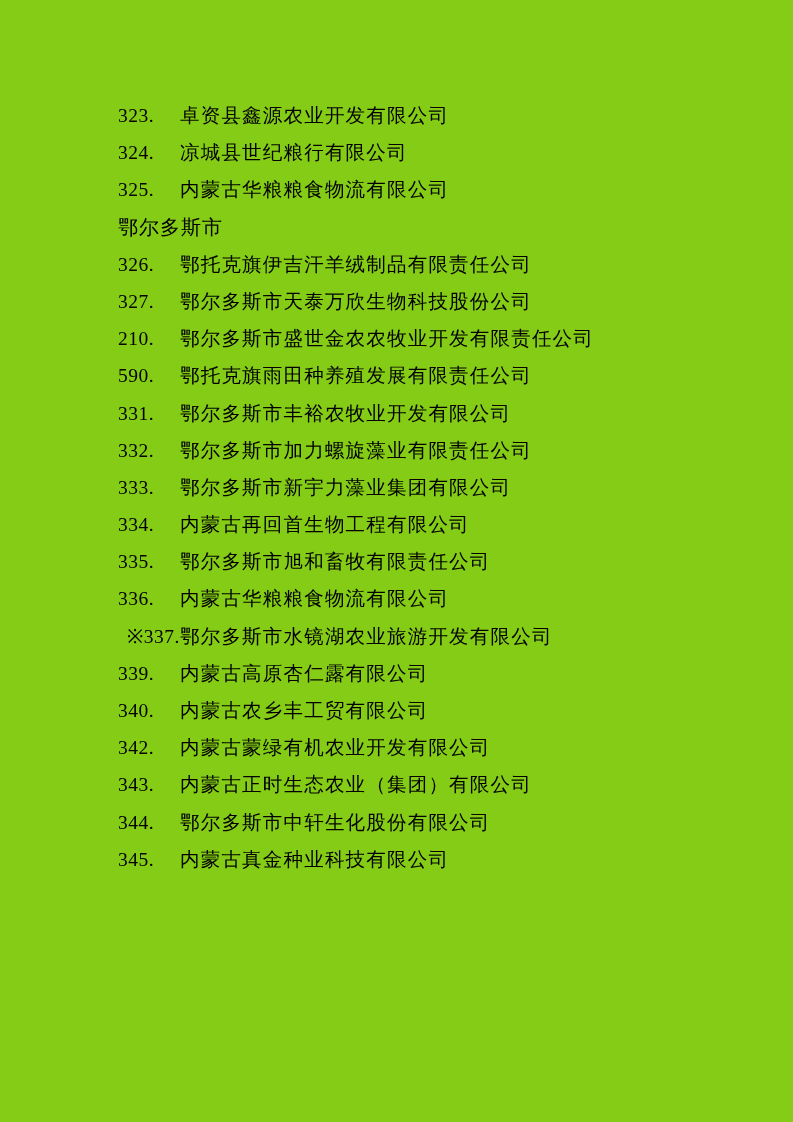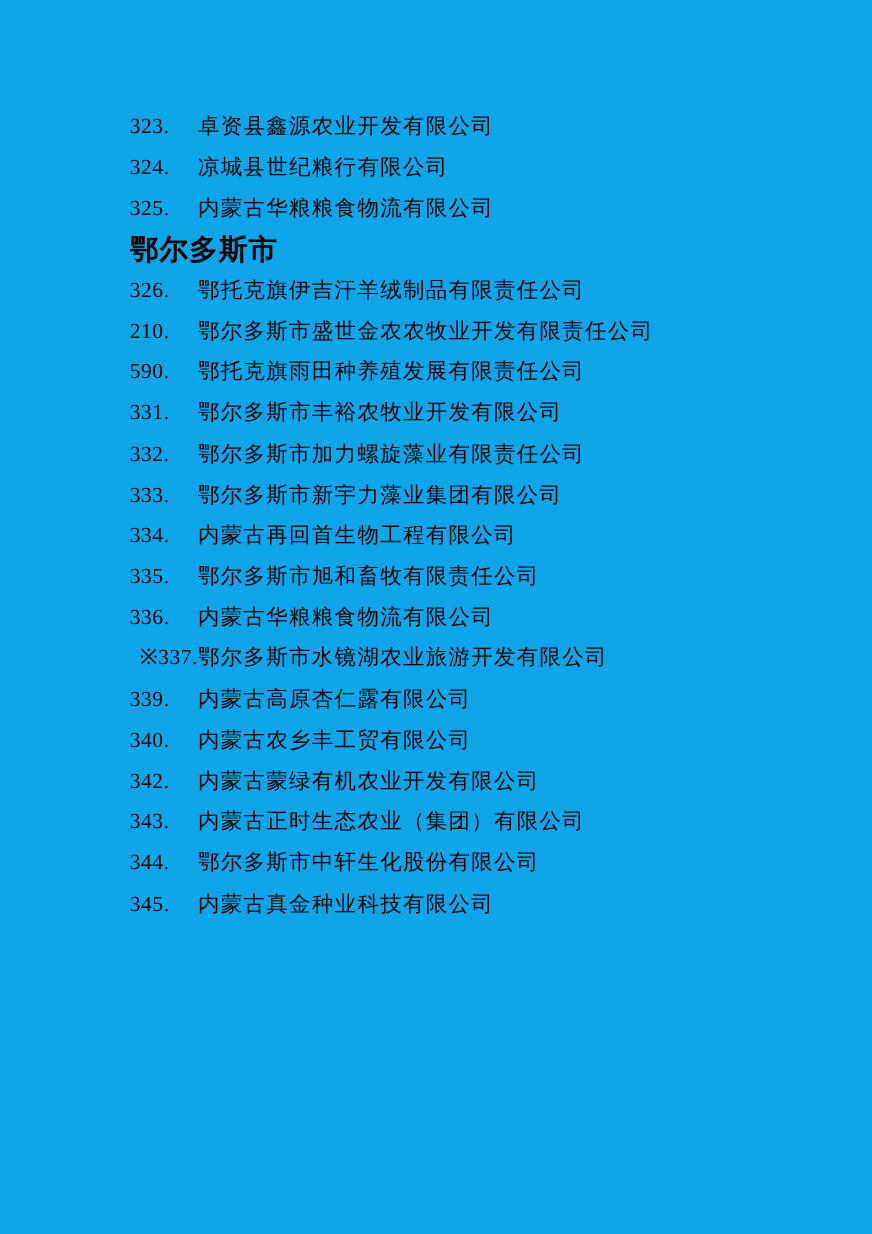--- a/index.html
+++ b/index.html
@@ -4,21 +4,21 @@
 <style>
   html, body {
     margin: 0;
     padding: 0;
     background: #ffffff;
   }
   .page {
     position: relative;
     width: 793px;
     height: 1122px;
-    background: #0ea5e9;
+    background: #84cc16;
     overflow: hidden;
     color: #000000;
   }
   .list {
     position: absolute;
     top: 97px;
     left: 118px;
     right: 40px;
   }
   .row {
@@ -38,35 +38,36 @@
   .row.item .name {
     letter-spacing: 1.2px;
   }
   .row.item.flagged .num {
     margin-left: -4px;
     min-width: 66px;
     text-align: right;
   }
   .row.section-header {
     font-family: "DejaVu Sans", "Liberation Sans", sans-serif;
-    font-weight: bold;
-    font-size: 26px;
+    font-weight: normal;
+    font-size: 20px;
     letter-spacing: 1px;
   }
 </style>
 </head>
 <body>
 
 <div class="page">
   <div class="list">
       <div class="row item"><span class="num">323.</span><span class="name">卓资县鑫源农业开发有限公司</span></div>
       <div class="row item"><span class="num">324.</span><span class="name">凉城县世纪粮行有限公司</span></div>
       <div class="row item"><span class="num">325.</span><span class="name">内蒙古华粮粮食物流有限公司</span></div>
       <div class="row section-header"><span>鄂尔多斯市</span></div>
       <div class="row item"><span class="num">326.</span><span class="name">鄂托克旗伊吉汗羊绒制品有限责任公司</span></div>
+      <div class="row item"><span class="num">327.</span><span class="name">鄂尔多斯市天泰万欣生物科技股份公司</span></div>
       <div class="row item"><span class="num">210.</span><span class="name">鄂尔多斯市盛世金农农牧业开发有限责任公司</span></div>
       <div class="row item"><span class="num">590.</span><span class="name">鄂托克旗雨田种养殖发展有限责任公司</span></div>
       <div class="row item"><span class="num">331.</span><span class="name">鄂尔多斯市丰裕农牧业开发有限公司</span></div>
       <div class="row item"><span class="num">332.</span><span class="name">鄂尔多斯市加力螺旋藻业有限责任公司</span></div>
       <div class="row item"><span class="num">333.</span><span class="name">鄂尔多斯市新宇力藻业集团有限公司</span></div>
       <div class="row item"><span class="num">334.</span><span class="name">内蒙古再回首生物工程有限公司</span></div>
       <div class="row item"><span class="num">335.</span><span class="name">鄂尔多斯市旭和畜牧有限责任公司</span></div>
       <div class="row item"><span class="num">336.</span><span class="name">内蒙古华粮粮食物流有限公司</span></div>
       <div class="row item flagged"><span class="num">※337.</span><span class="name">鄂尔多斯市水镜湖农业旅游开发有限公司</span></div>
       <div class="row item"><span class="num">339.</span><span class="name">内蒙古高原杏仁露有限公司</span></div>

